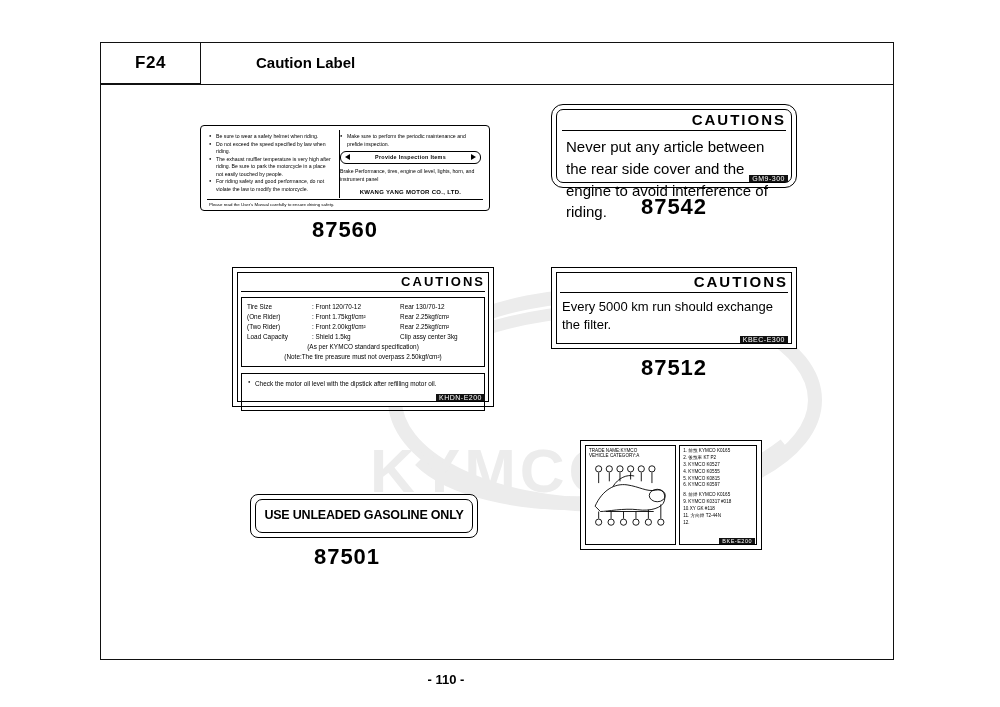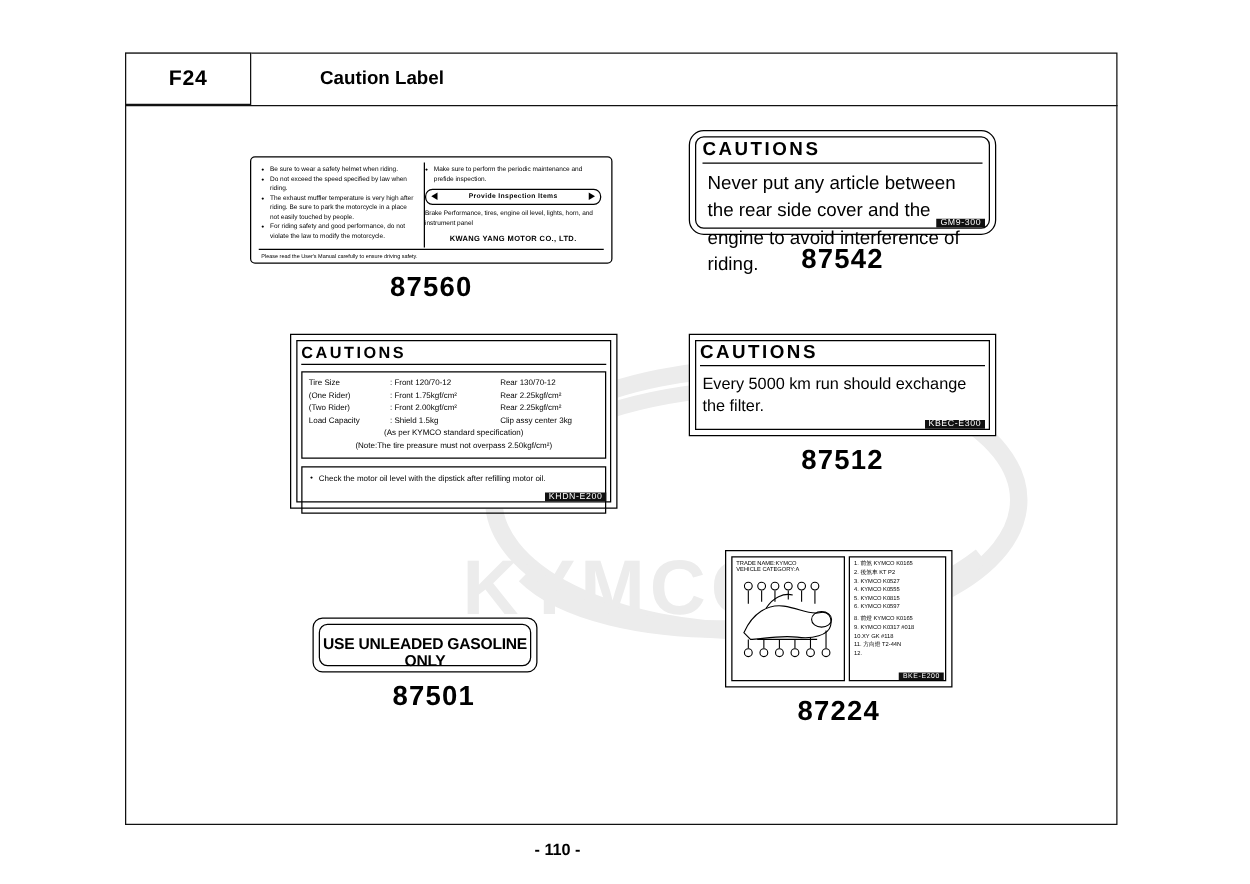--- a/index.html
+++ b/index.html
@@ -125,21 +125,21 @@
     right: 4px;
     bottom: 4px;
     border: 1px solid #000;
     box-sizing: border-box;
   }
   .sticker .inner-frame.rounded {
     border-radius: 7px;
   }
 
   .cautions-head {
-    text-align: left;
+    text-align: right;
     font-weight: bold;
     letter-spacing: 2px;
     border-bottom: 1px solid #000;
   }
 
   .tiny {
     font-size: 5.2px;
     line-height: 1.45;
   }
   .bullet-line {
@@ -287,21 +287,21 @@
     padding-bottom: 2px;
   }
   #lbl-87512 .body {
     margin: 5px 10px 0 10px;
     font-size: 13px;
     line-height: 1.35;
   }
 
   
   #lbl-87501 { left: 250px; top: 494px; width: 194px; }
-  #lbl-87501 .sticker { width: 180px; height: 44px; border-radius: 8px; text-decoration: underline; }
+  #lbl-87501 .sticker { width: 228px; height: 44px; border-radius: 8px; text-decoration: underline; }
   #lbl-87501 .body {
     position: absolute;
     left: 0; right: 0; top: 13px;
     text-align: center;
     font-size: 12.5px;
     font-weight: bold;
     letter-spacing: -0.2px;
   }
 
   
@@ -482,16 +482,15 @@
         <div class="sp"></div>
         <div>8. 前燈 KYMCO K0165</div>
         <div>9. KYMCO K0317 #018</div>
         <div>10.XY GK #118</div>
         <div>11. 方向燈 T2-44N</div>
         <div>12.</div>
       </div>
     </div>
     <div class="code-tag">BKE-E200</div>
   </div>
-  <div class="part-no">87224</div>
 </div>
 
 <div id="page-number">- 110 -</div>
 
 </body></html>

